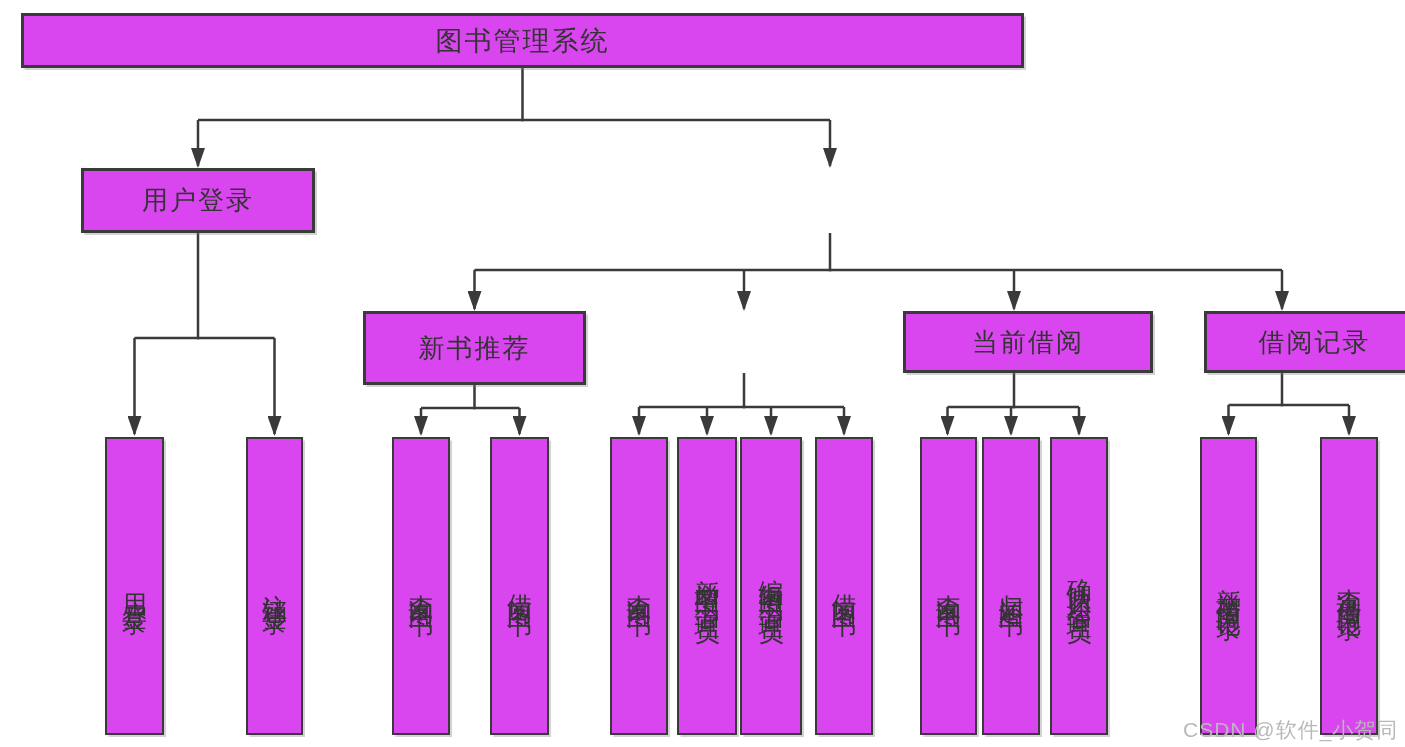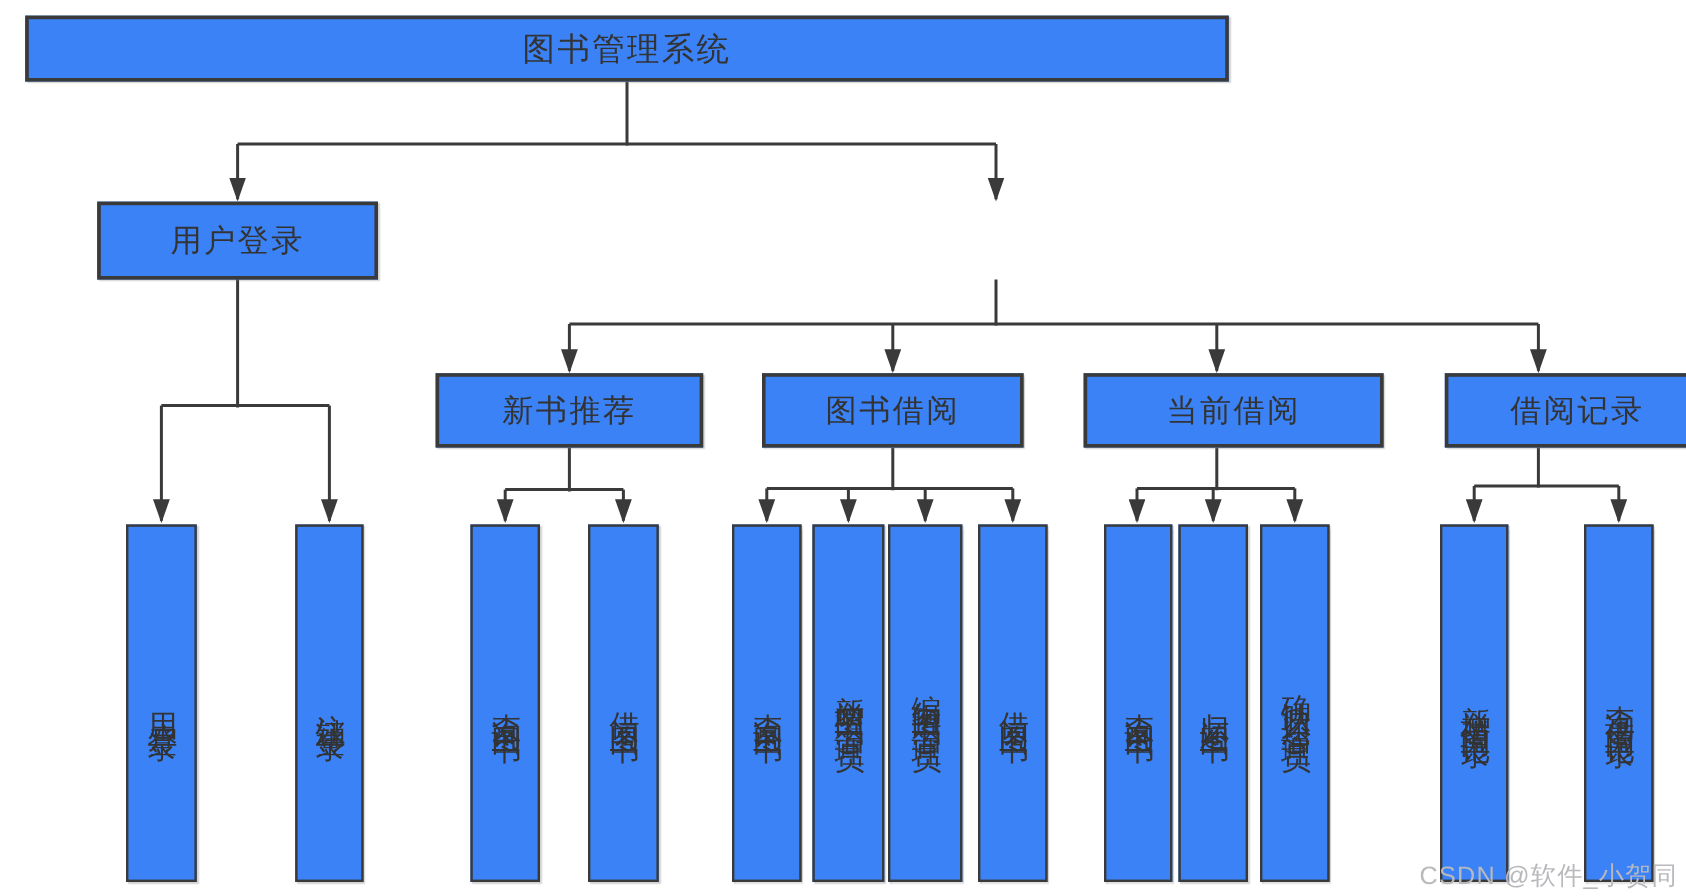--- a/index.html
+++ b/index.html
@@ -6,21 +6,21 @@
   .canvas {
     position:relative; width:1405px; height:747px;
     background:var(--background,#fff);
     font-family:"Liberation Sans", sans-serif;
     overflow:hidden;
   }
   .connectors { position:absolute; left:0; top:0; width:1405px; height:747px; }
   .box {
     position:absolute; box-sizing:border-box;
     border:3px solid var(--line,#3a3a3a);
-    background:#3b82f6; color:var(--text,#333);
+    background:#d946ef; color:var(--text,#333);
     display:flex; align-items:center; justify-content:center;
     box-shadow:1.5px 1.5px 1px rgba(130,130,130,0.35);
   }
   .h  { font-size:26px; letter-spacing:2px; }
   .root { font-size:27px; }
   .v  { border-width:2.5px; }
   .v span {
     writing-mode:vertical-rl; text-orientation:mixed;
     font-size:25px; line-height:1; letter-spacing:6px;
     white-space:nowrap;
@@ -81,25 +81,22 @@
   </svg>
 
   <div class="box h root" style="left:21px; top:13px; width:1003px; height:55px;">
     <span>图书管理系统</span>
   </div>
 
   <div class="box h" style="left:81px; top:168px; width:234px; height:65px;">
     <span>用户登录</span>
   </div>
 
-  <div class="box h" style="left:363px; top:311px; width:223px; height:62px;">
+  <div class="box h" style="left:363px; top:311px; width:223px; height:74px;">
     <span>新书推荐</span>
-  </div>
-  <div class="box h" style="left:635px; top:311px; width:218px; height:62px;">
-    <span>图书借阅</span>
   </div>
   <div class="box h" style="left:903px; top:311px; width:250px; height:62px;">
     <span>当前借阅</span>
   </div>
   <div class="box h" style="left:1172px; top:311px; width:221px; height:62px;margin-left:32px;">
     <span>借阅记录</span>
   </div>
 
   <div class="box v" style="left:105px; top:437px; width:59px; height:298px;">
     <span>用户登录</span>

